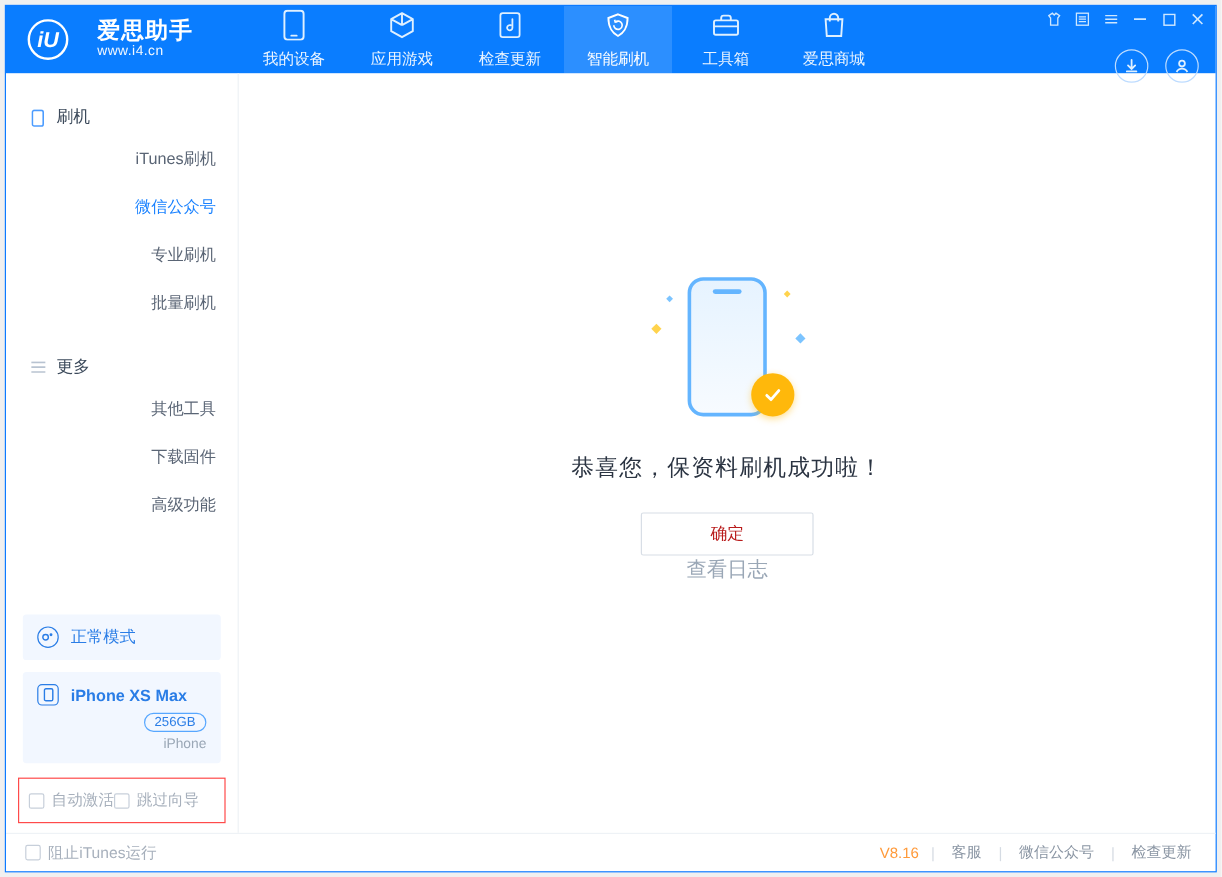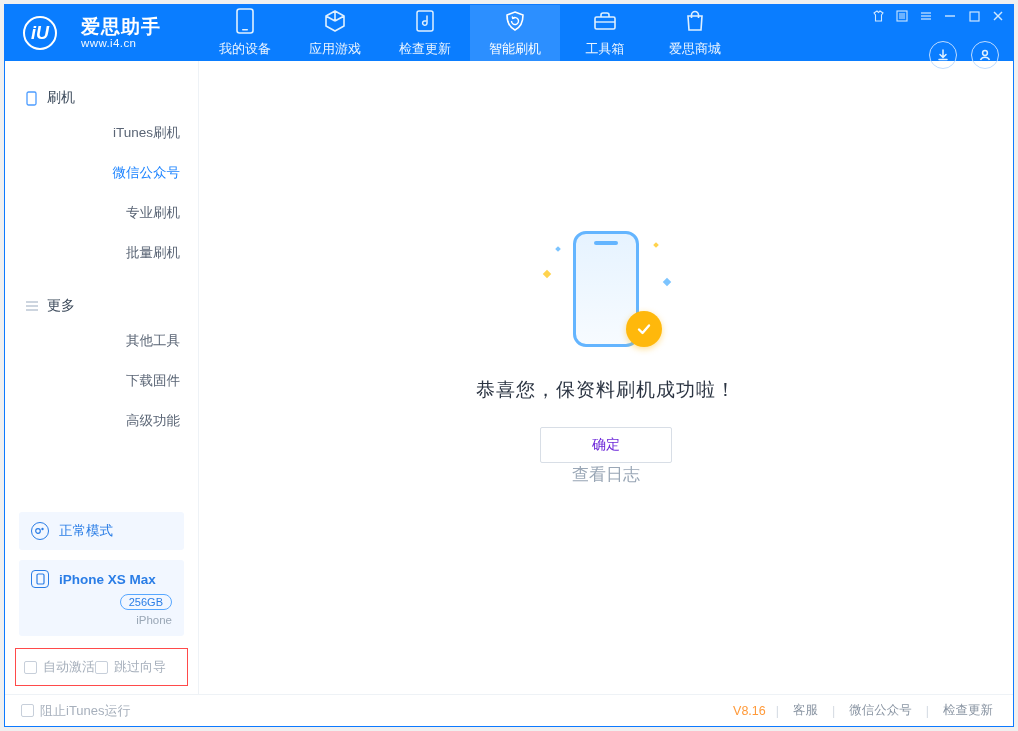--- a/index.html
+++ b/index.html
@@ -39,21 +39,21 @@
 .chk .box { width: 13px; height: 13px; border: 1.3px solid #c7cfda; border-radius: 2px; }
 .main { flex: 1; position: relative; display: flex; flex-direction: column; align-items: center; justify-content: center; }
 .success-ill { width: 120px; height: 120px; position: relative; margin-top: -40px; }
 .phone { position: absolute; left: 27px; top: 2px; width: 66px; height: 116px; border: 3px solid #64b5ff; border-radius: 13px; background: linear-gradient(180deg,#e6f3ff 0%, #f7fbff 100%); }
 .phone .notch { position: absolute; top: 7px; left: 50%; transform: translateX(-50%); width: 24px; height: 4px; background:#64b5ff; border-radius: 3px; }
 .check-c { position: absolute; right: 4px; bottom: 2px; width: 36px; height: 36px; background:#ffb80b; border-radius:50%; display:flex;align-items:center;justify-content:center;color:#fff; box-shadow: 0 2px 6px rgba(255,184,11,0.45); }
 .spark { position:absolute; width:6px;height:6px; }
 .spark.y{ background:#ffd34d; transform: rotate(45deg); }
 .spark.b{ background:#7cc4ff; transform: rotate(45deg); }
 .msg { margin-top: 28px; font-size: 19px; color: #2b3442; letter-spacing: 1px; }
-.ok-btn { margin-top: 24px; width: 132px; height: 36px; border:1px solid #d8dee6; background:#fff; color:#6d28d9; font-size:14px; display:flex;align-items:center;justify-content:center; cursor:pointer; border-radius:2px; }
+.ok-btn { margin-top: 24px; width: 144px; height: 36px; border:1px solid #d8dee6; background:#fff; color:#b91c1c; font-size:14px; display:flex;align-items:center;justify-content:center; cursor:pointer; border-radius:2px; }
 .log-link { color:#9aa7b6; font-size:17px; cursor:pointer; }
 .footer { height: 32px; border-top: 1px solid #eef2f6; display:flex; align-items:center; padding: 0 16px; font-size:12.5px; color:#8a95a3; gap: 10px; }
 .footer .spacer { flex:1; }
 .footer .divider { color:#d5dbe3; }
 .footer .link { cursor:pointer; padding: 0 4px; }
 </style>
 </head>
 <body>
 
 <div class="window">

